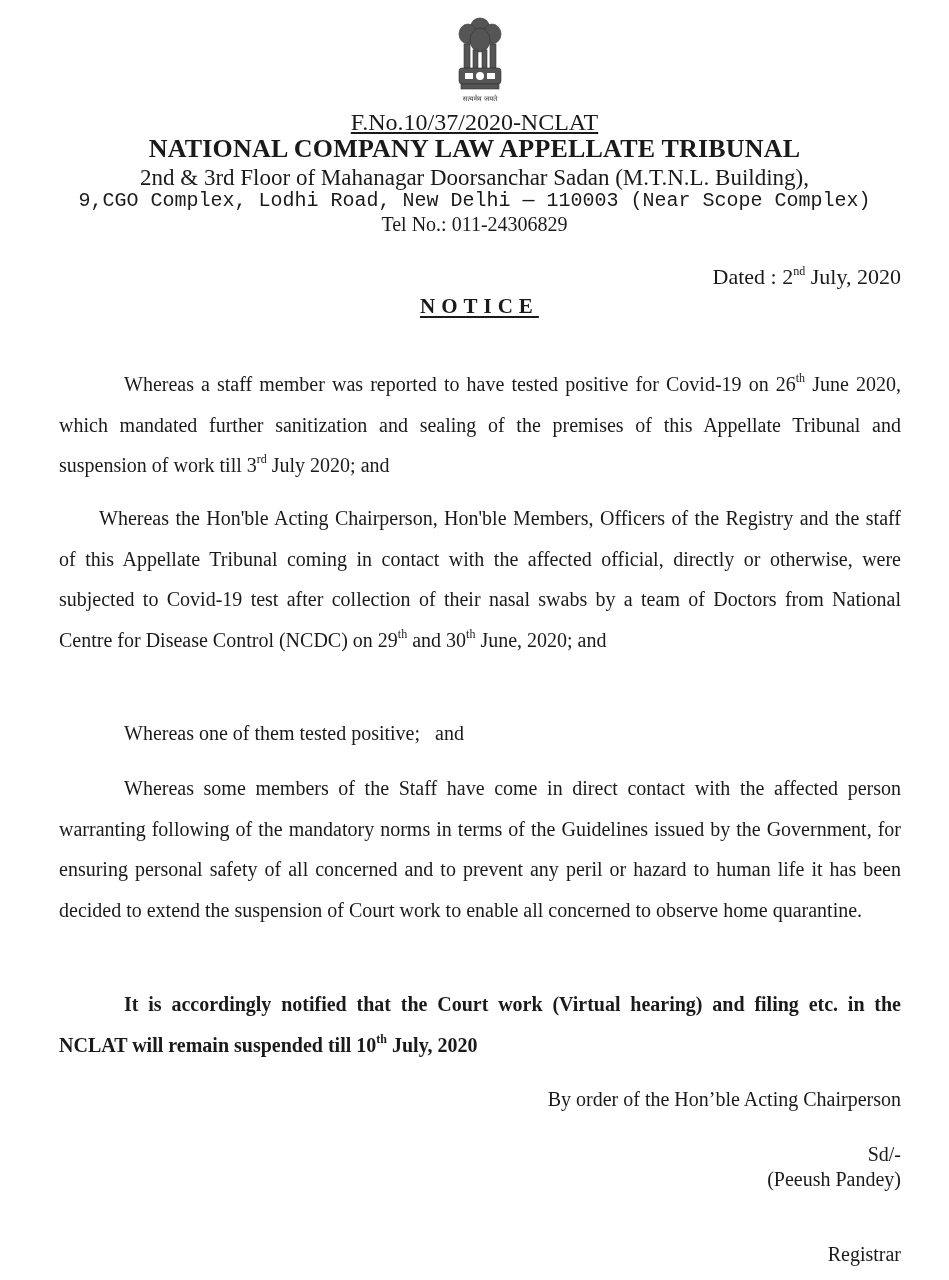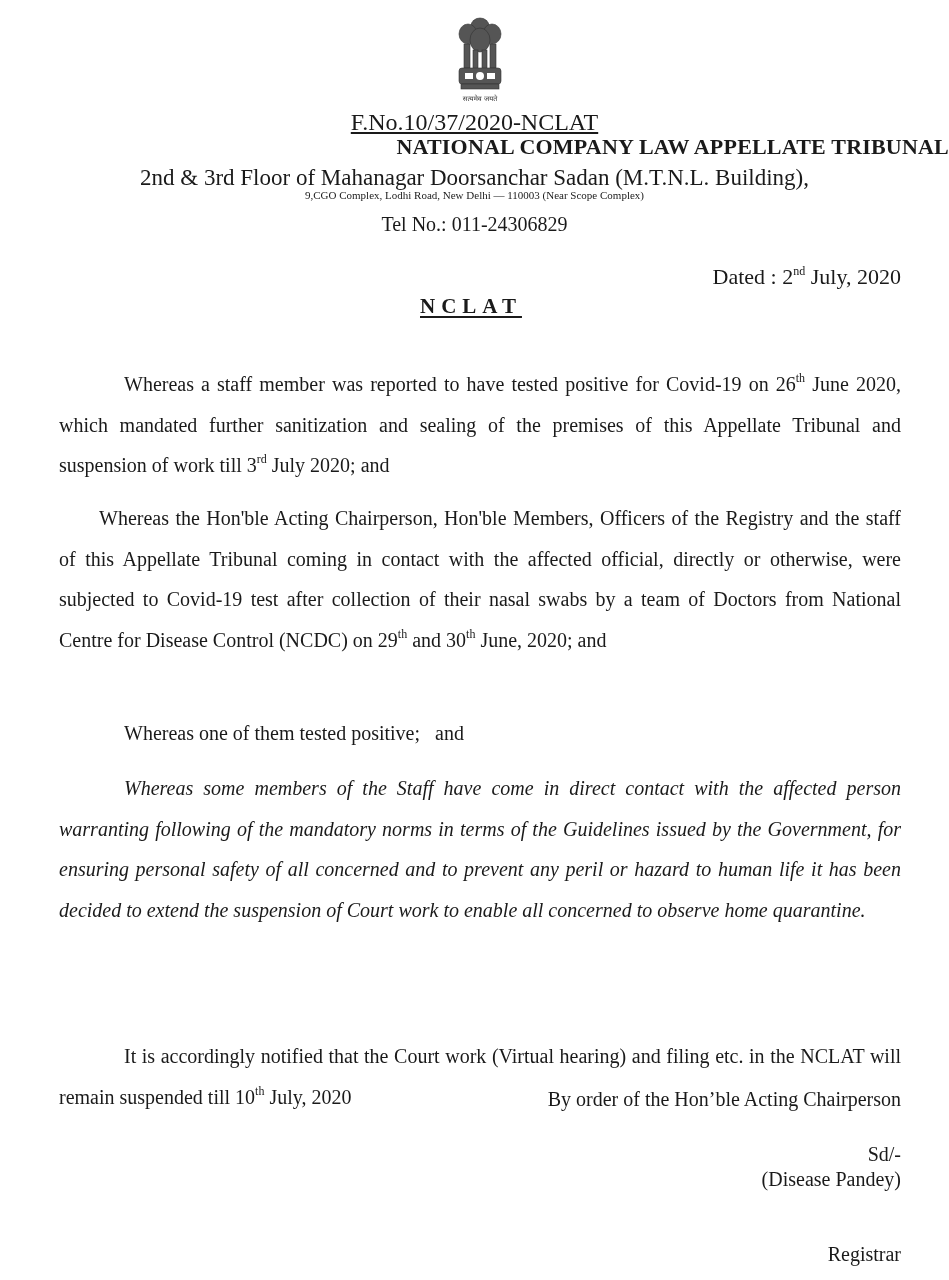--- a/index.html
+++ b/index.html
@@ -7,43 +7,43 @@
     width: 949px; height: 1280px; position: relative; overflow: hidden;
     font-family: "Liberation Serif", "DejaVu Serif", serif;
     color: #1a1a1a;
   }
   .emblem {
     position: absolute; left: 451px; top: 12px; width: 58px; height: 92px; text-align: center;
   }
   .emblem svg { width: 58px; height: 92px; display: block; }
   .hdr { position: absolute; left: 0; width: 949px; text-align: center; white-space: nowrap; }
   .fileno { top: 109px; font-size: 24px; text-decoration: underline; text-underline-offset: 2px; }
-  .org { top: 134px; font-size: 22px; font-weight: bold; letter-spacing: 0.2px; text-align: right; }
+  .org { top: 134px; font-size: 26px; font-weight: bold; letter-spacing: 0.2px; }
   .addr1 { top: 165px; font-size: 23px; }
-  .addr2 { top: 189px; font-size: 11px; }
+  .addr2 { top: 189px; font-size: 20px; font-family: Liberation Mono, monospace; }
   .tel { top: 213px; font-size: 20px; }
 
   .dated { position: absolute; right: 48px; top: 264px; font-size: 22px; white-space: nowrap; }
   .notice-title {
     position: absolute; left: 420px; top: 294px; font-size: 21px; font-weight: bold;
     letter-spacing: 6px; text-decoration: underline; text-underline-offset: 3px; white-space: nowrap;
   }
   sup { font-size: 12px; vertical-align: 9px; line-height: 0; text-align: center; }
 
   .para {
     position: absolute; left: 59px; width: 842px; font-size: 20px; line-height: 40.5px;
     text-align: justify; text-align-last: left;
   }
   .para .ind { display: inline-block; width: 65px; }
   .p1 { top: 364px; }
   .p2 { top: 498px; }
   .p2 .ind { width: 40px; }
   .p3 { top: 713px; }
-  .p4 { top: 768px; font-style: italic; }
-  .p5 { top: 1036px; }
+  .p4 { top: 768px; }
+  .p5 { top: 984px; font-weight: bold; }
 
   .sign { position: absolute; right: 48px; font-size: 20px; white-space: nowrap; text-align: right; }
   .s-order { top: 1088px; }
   .s-sd { top: 1143px; }
   .s-name { top: 1168px; }
   .s-role { top: 1243px; }
 </style>
 </head>
 <body>
 
@@ -71,28 +71,28 @@
 </div>
 
 <div class="hdr fileno">F.No.10/37/2020-NCLAT</div>
 <div class="hdr org">NATIONAL COMPANY LAW APPELLATE TRIBUNAL</div>
 <div class="hdr addr1">2nd &amp; 3rd Floor of Mahanagar Doorsanchar Sadan (M.T.N.L. Building),</div>
 <div class="hdr addr2">9,CGO Complex, Lodhi Road, New Delhi — 110003 (Near Scope Complex)</div>
 <div class="hdr tel">Tel No.: 011-24306829</div>
 
 <div class="dated"><span>Dated : 2</span><sup>nd</sup><span> July, 2020</span></div>
 
-<div class="notice-title">NCLAT</div>
+<div class="notice-title">NOTICE</div>
 
 <div class="para p1"><span class="ind"></span><span>Whereas a staff member was reported to have tested positive for Covid-19 on 26</span><sup>th</sup><span>  June 2020, which mandated further sanitization and sealing of the premises of this Appellate Tribunal and suspension of work till 3</span><sup>rd</sup><span>  July 2020; and</span></div>
 
 <div class="para p2"><span class="ind"></span><span>Whereas the Hon'ble Acting Chairperson, Hon'ble Members, Officers of the Registry and the staff of this Appellate Tribunal coming in contact with the affected official, directly or otherwise, were subjected to Covid-19 test after collection of their nasal swabs by a team of Doctors from National Centre for Disease Control (NCDC) on 29</span><sup>th</sup><span>  and 30</span><sup>th</sup><span>  June, 2020; and</span></div>
 
 <div class="para p3"><span class="ind"></span><span style="white-space:pre">Whereas one of them tested positive;   and</span></div>
 
 <div class="para p4"><span class="ind"></span><span>Whereas some members of the Staff have come in direct contact with the affected person warranting following of the mandatory norms in terms of the Guidelines issued by the Government, for ensuring personal safety of all concerned and to prevent any peril or hazard to human life it has been decided to extend the suspension of Court work to enable all concerned to observe home quarantine.</span></div>
 
 <div class="para p5"><span class="ind"></span><span>It is accordingly notified that the Court work (Virtual hearing) and filing etc. in the NCLAT will remain suspended till 10</span><sup>th</sup><span> July, 2020</span></div>
 
 <div class="sign s-order">By order of the Hon’ble Acting Chairperson</div>
 <div class="sign s-sd">Sd/-</div>
-<div class="sign s-name">(Disease Pandey)</div>
+<div class="sign s-name">(Peeush Pandey)</div>
 <div class="sign s-role">Registrar</div>
 
 </body></html>

